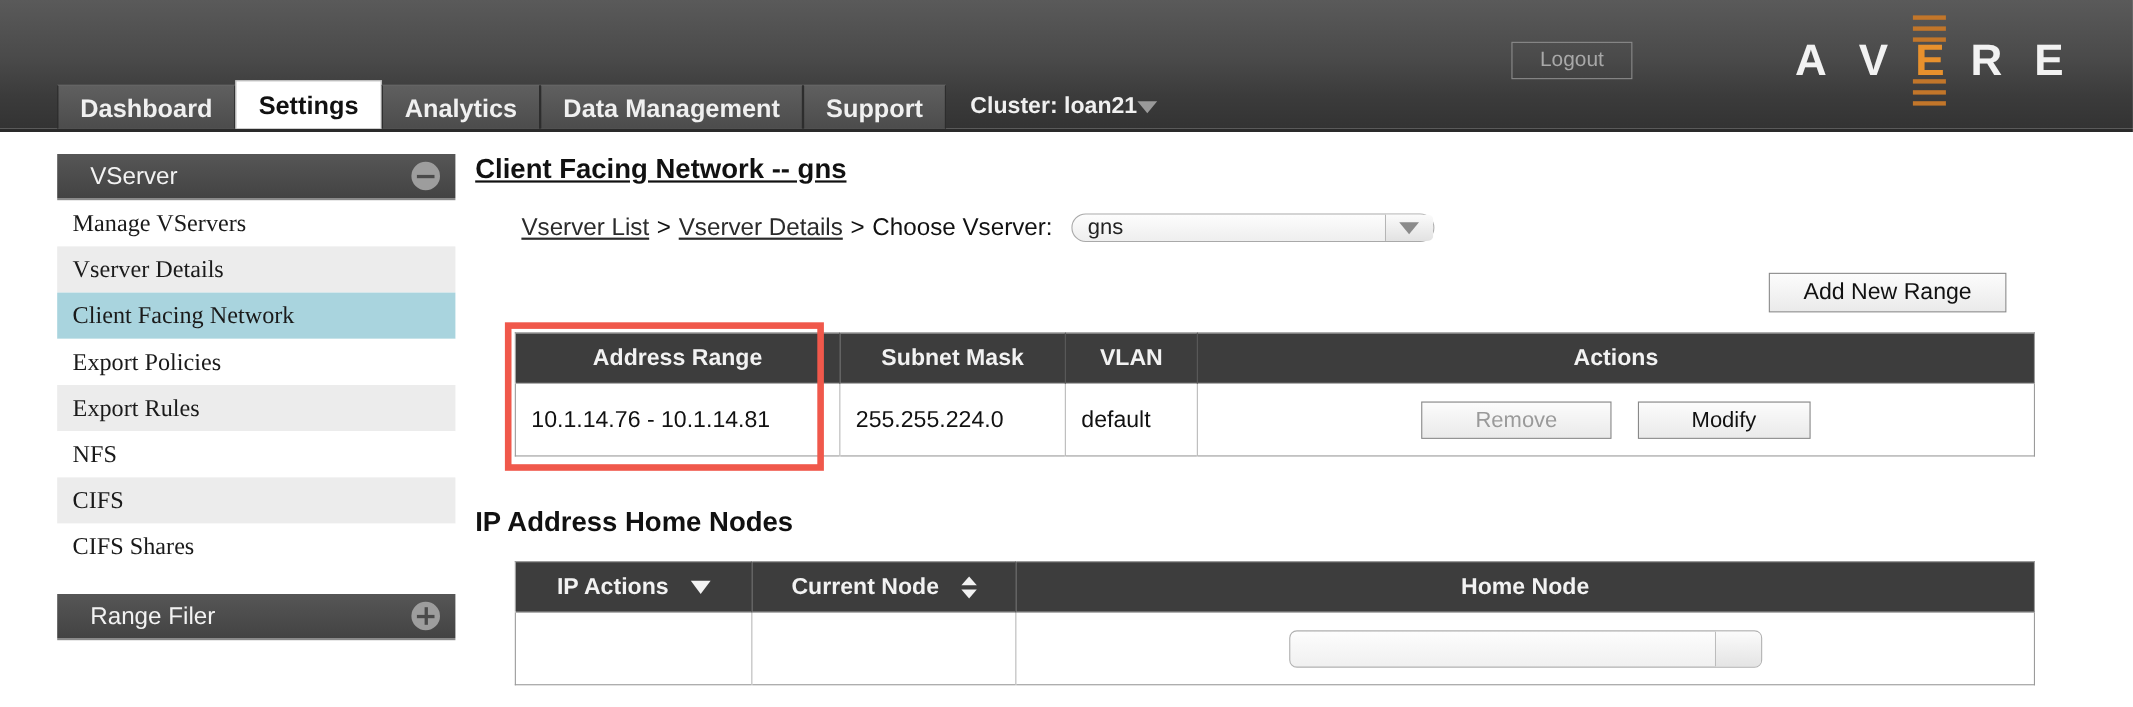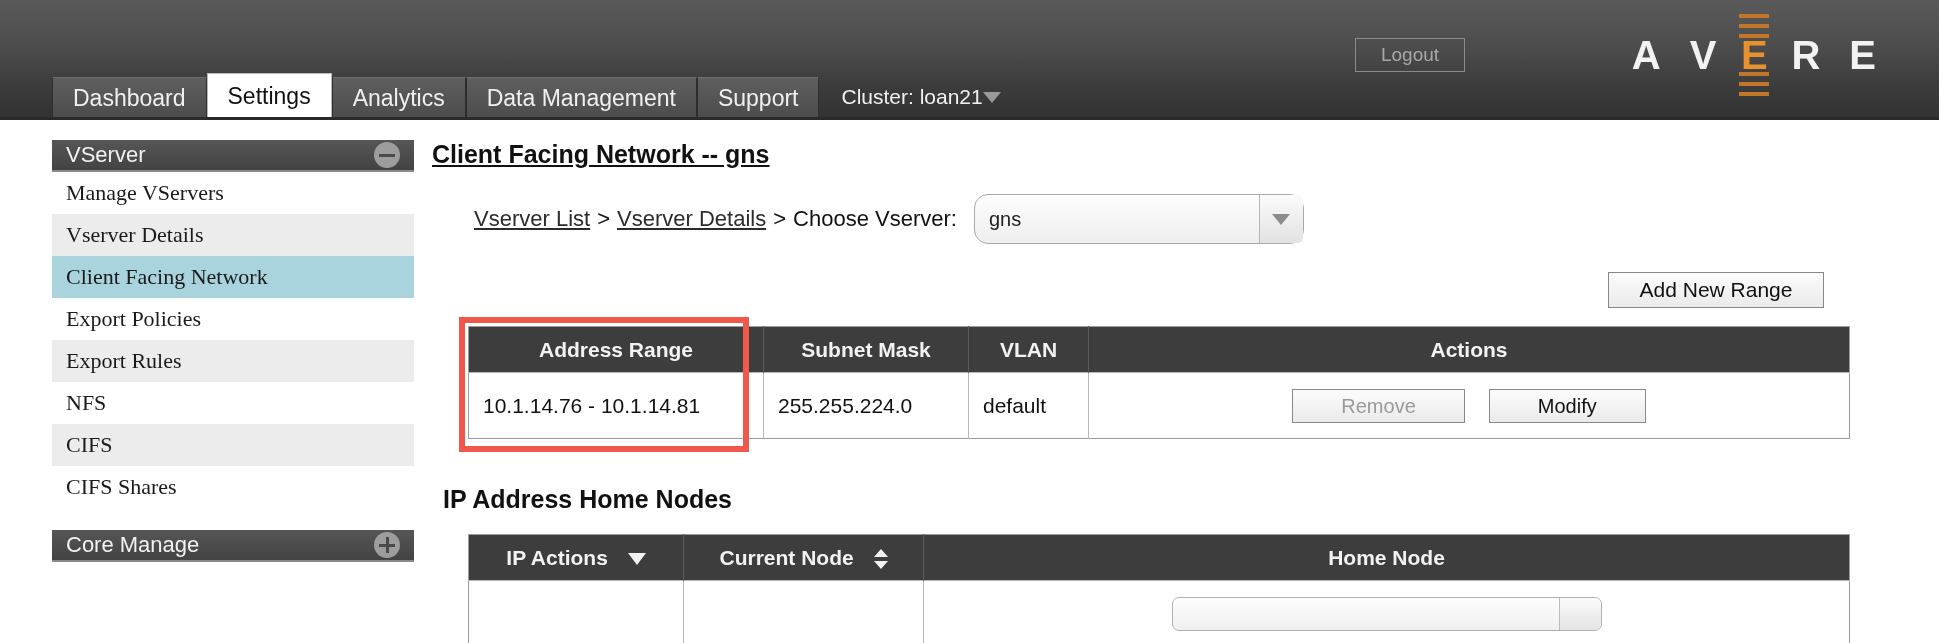--- a/index.html
+++ b/index.html
@@ -11,21 +11,21 @@
   }
 
   
   .topbar {
     position: absolute; left: 0; top: 0;
     width: 1939px; height: 120px;
     background: linear-gradient(to bottom, #5a5a5a 0%, #4a4a4a 45%, #3b3b3b 75%, #333333 100%);
     border-bottom: 3px solid #2a2a2a;
   }
   .logout-btn {
-    position: absolute; right: 474px; top: 38px;
+    position: absolute; right: 455px; top: 38px;
     width: 110px; height: 34px;
     border: 1px solid #8b8b8b;
     background: transparent;
     color: #a8a8a8;
     font-size: 19px;
     line-height: 32px;
     text-align: center;
     cursor: pointer;
   }
   .logo {
@@ -60,21 +60,21 @@
   .lb1 { top: 2px; }
   .lb2 { top: 12px; }
   .lb3 { top: 22px; }
   .lb4 { bottom: 22px; }
   .lb5 { bottom: 12px; }
   .lb6 { bottom: 2px; }
 
   
   .tabs {
     position: absolute; left: 52px; bottom: 0;
-    display: flex; align-items: flex-end;
+    display: flex; align-items: flex-end; font-weight: bold;
   }
   .tab {
     height: 40px;
     padding: 0 20px;
     line-height: 40px;
     font-size: 23px;
     color: #f0f0f0;
     background: linear-gradient(to bottom, #5f5f5f, #4c4c4c);
     border-left: 1px solid #2d2d2d;
     border-right: 1px solid #2d2d2d;
@@ -106,26 +106,26 @@
     border-right: 9px solid transparent;
     border-top: 11px solid #9a9a9a;
   }
 
   
   .sidebar {
     position: absolute; left: 52px; top: 140px;
     width: 362px;
   }
   .side-section-head {
-    height: 32px;
+    height: 42px;
     background: linear-gradient(to bottom, #565656, #434343);
     color: #f2f2f2;
     font-size: 22px;
     display: flex; align-items: center;
-    padding: 0 14px;
+    padding: 0 30px;
     border-bottom: 2px solid #8a8a8a;
     position: relative;
     cursor: pointer;
   }
   .side-toggle {
     position: absolute; right: 14px; top: 50%;
     transform: translateY(-50%);
     width: 26px; height: 26px;
     border-radius: 50%;
     background: #9d9d9d;
@@ -171,21 +171,21 @@
     margin-bottom: 28px;
   }
   .bc-link {
     color: #2b2b2b;
     text-decoration: underline;
     cursor: pointer;
   }
   .bc-sep { color: #111111; }
   .select-box {
     margin-left: 10px;
-    width: 330px; height: 50px;
+    width: 330px; height: 26px;
     border: 1px solid #a9a9a9;
     border-radius: 14px;
     background: linear-gradient(to bottom, #fdfdfd, #eeeeee);
     display: flex; align-items: center;
     position: relative;
     cursor: pointer;
   }
   .select-val {
     padding-left: 14px;
     font-size: 20px;
@@ -265,21 +265,21 @@
     width: 290px; height: 135px;
     border: 6px solid #f0584b;
     pointer-events: none;
     z-index: 5;
   }
 
   .section-title {
     font-size: 25px;
     font-weight: bold;
     color: #111111;
-    margin: 46px 0 20px 11px;
+    margin: 46px 0 20px 0;
   }
 
   th .sort-ico {
     display: inline-block;
     margin-left: 14px;
     vertical-align: middle;
   }
   .tri-down {
     width: 0; height: 0;
     border-left: 9px solid transparent;
@@ -367,21 +367,21 @@
   <div class="side-item selected">Client Facing Network</div>
   <div class="side-item">Export Policies</div>
   <div class="side-item alt">Export Rules</div>
   <div class="side-item">NFS</div>
   <div class="side-item alt">CIFS</div>
   <div class="side-item">CIFS Shares</div>
 
   <div class="side-gap"></div>
 
   <div class="side-section-head">
-    <span>Core Manage</span>
+    <span>Range Filer</span>
     <span class="side-toggle">
       <span class="h"></span>
       <span class="v"></span>
     </span>
   </div>
 </div>
 
 <div class="main">
 
   <div class="page-title">Client Facing Network -- gns</div>

